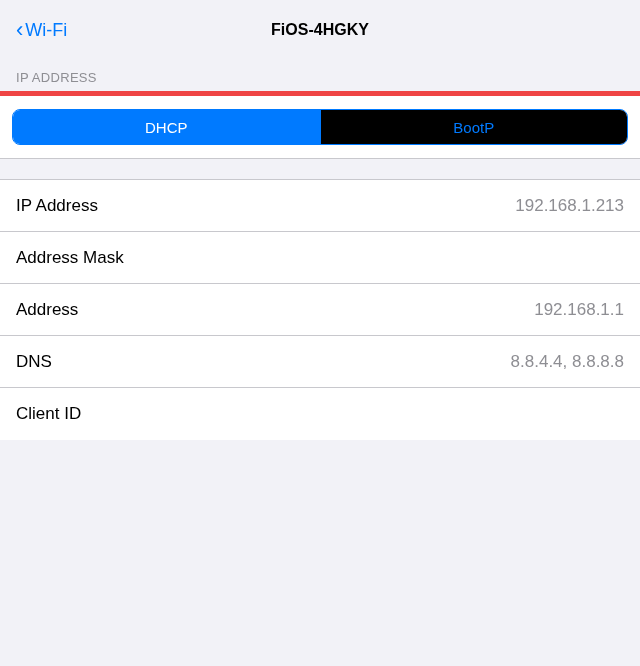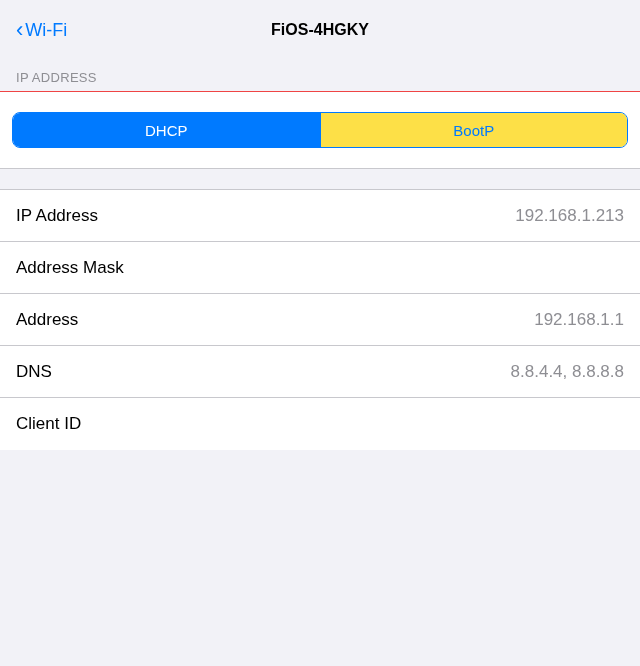--- a/index.html
+++ b/index.html
@@ -57,41 +57,41 @@
       font-size: 13px;
       color: #8e8e93;
       letter-spacing: 0.3px;
       text-transform: uppercase;
       background-color: #f2f2f7;
     }
 
     
     .segmented-control-container {
       background-color: #fff;
-      padding: 20px 12px;
-      border-top: 1px solid #ef4444;
+      padding: 13px 12px;
+      border-top: 5px solid #ef4444;
       border-bottom: 1px solid #c8c8cd;
     }
 
     .segmented-control {
       display: flex;
       border: 1.5px solid #007aff;
       border-radius: 8px;
       overflow: hidden;
       height: 36px;
     }
 
     .segment {
       flex: 1;
       display: flex;
       align-items: center;
       justify-content: center;
       font-size: 15px;
       cursor: pointer;
-      background-color: #fde047;
+      background-color: #000000;
       color: #007aff;
       border: none;
       outline: none;
     }
 
     .segment + .segment {
       border-left: 1.5px solid #007aff;
     }
 
     .segment.active {

